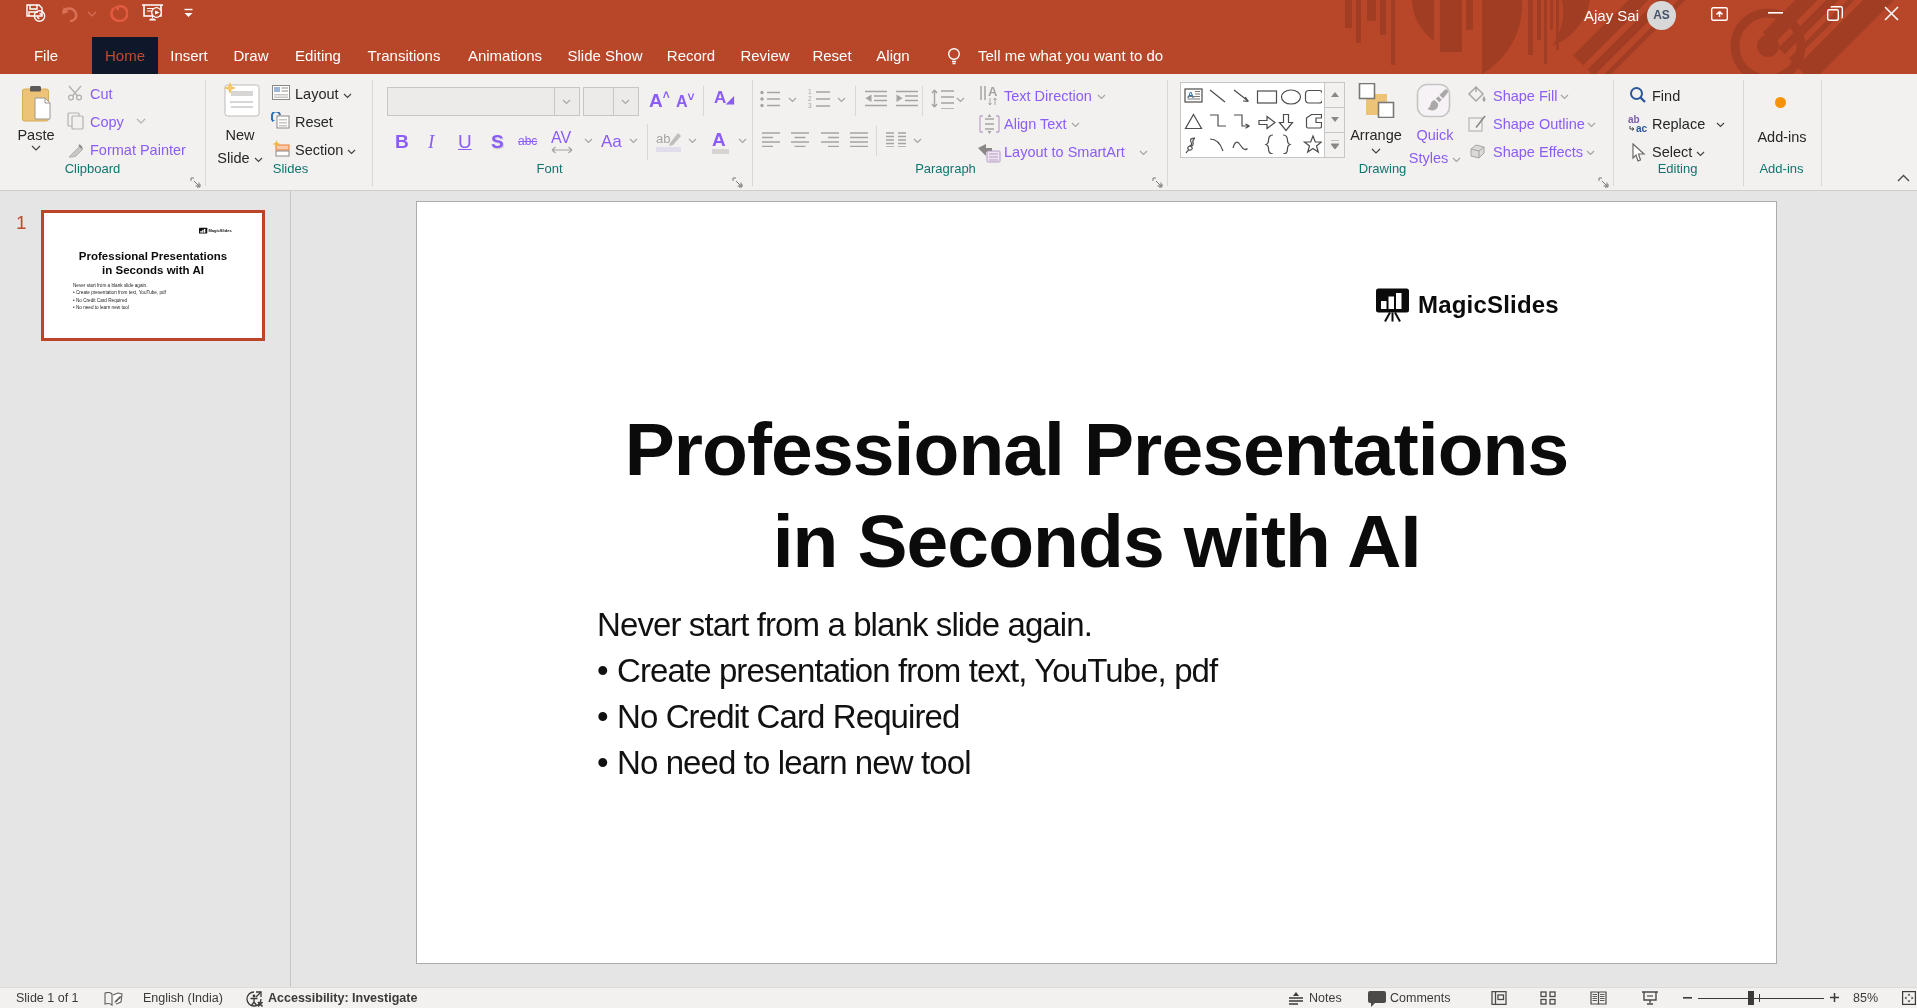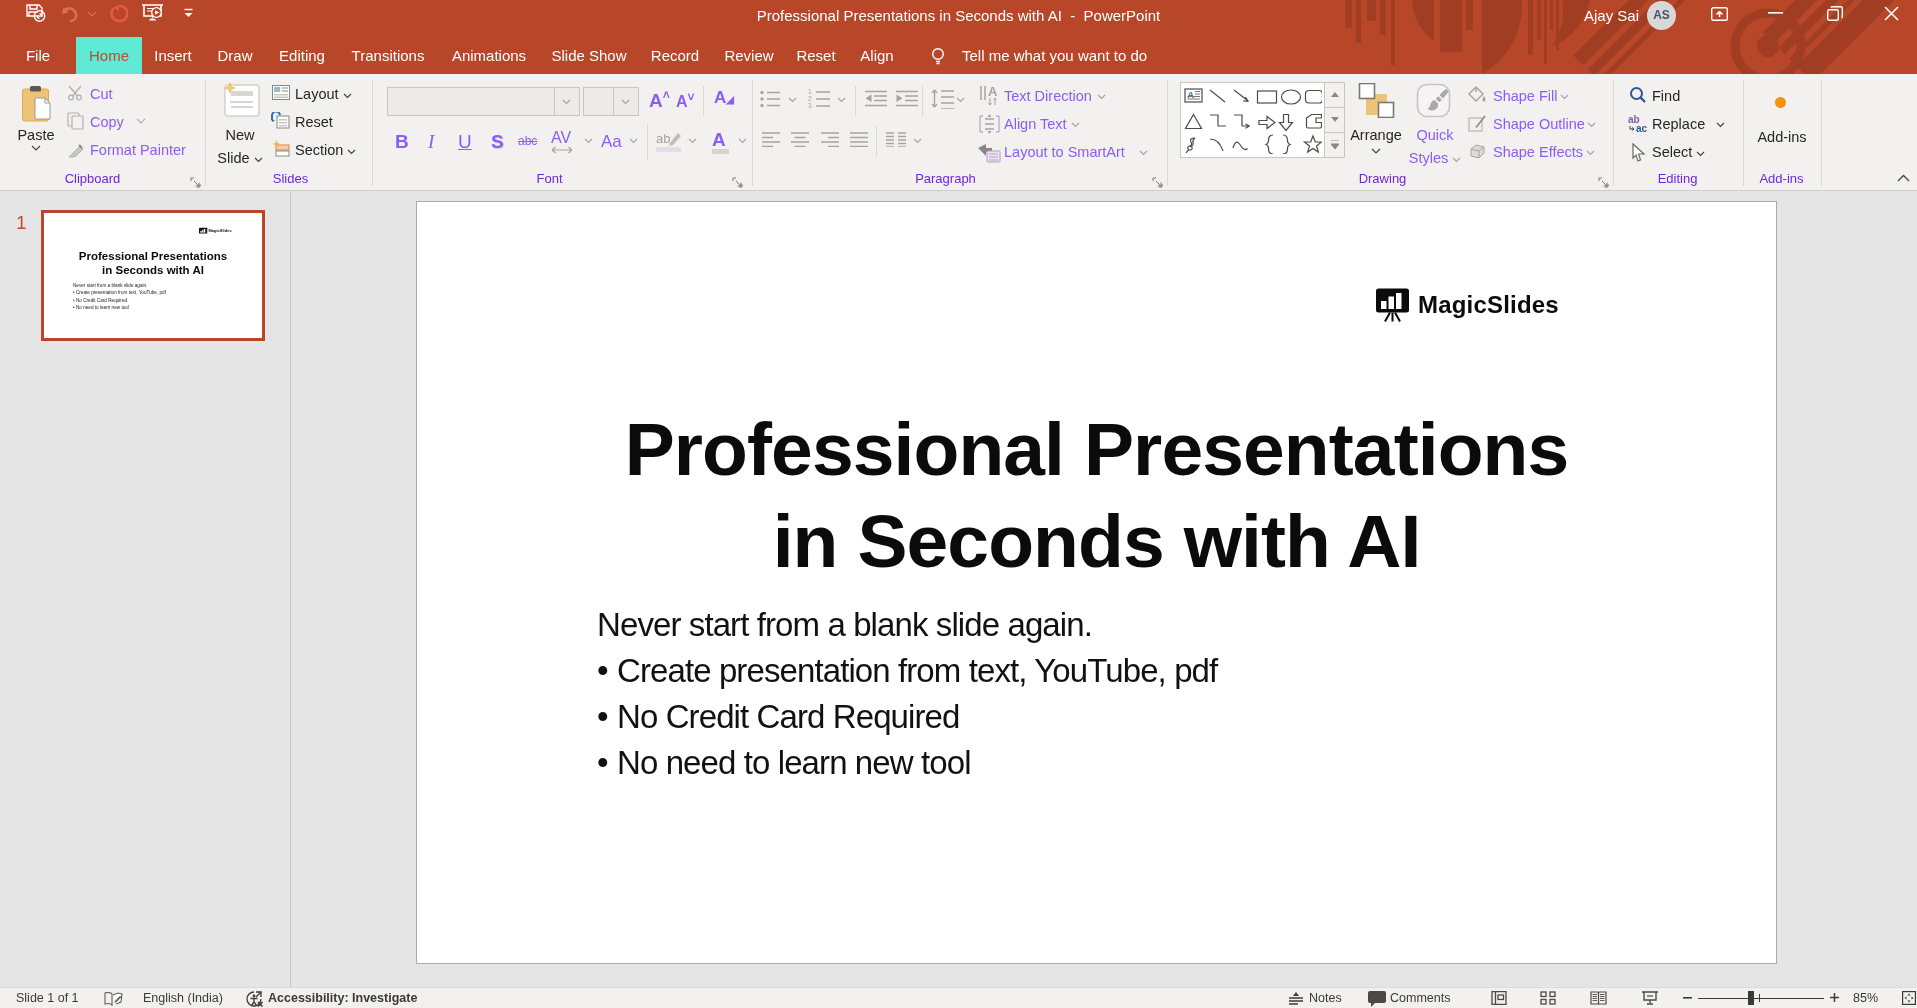--- a/index.html
+++ b/index.html
@@ -12,26 +12,26 @@
 #deco { position:absolute; top:0; left:1130px; width:787px; height:74px; }
 #apptitle { position:absolute; top:7px; left:0; width:1917px; text-align:center; color:#fff; font-size:15px; }
 #qat { position:absolute; top:0; left:0; height:30px; display:flex; align-items:center; color:#fff; }
 #username { position:absolute; top:7px; left:1584px; color:#fff; font-size:15px; }
 #avatar { position:absolute; top:1px; left:1647px; width:29px; height:29px; border-radius:50%; background:#D8D8D8; color:#44546A; font-size:12px; font-weight:bold; text-align:center; line-height:29px; }
 .winbtn { position:absolute; top:0; color:#fff; }
 
 
 #tabs { position:absolute; top:37px; left:0; width:1917px; height:37px; display:flex; color:#fff; font-size:15px; }
 .tab { height:37px; display:flex; align-items:center; justify-content:center; }
-#tab-home { background:#5eead4; color:#C04B2D; }
+#tab-home { background:#0f172a; color:#C04B2D; }
 
 
 #ribbon { position:absolute; top:74px; left:0; width:1917px; height:117px; background:#F2F1F0; border-bottom:1px solid #D0CECC; }
 .gsep { position:absolute; top:6px; height:106px; width:1px; background:#DAD8D6; }
-.glabel { position:absolute; top:97px; font-size:13px; color:#6d28d9; text-align:center; }
+.glabel { position:absolute; top:87px; font-size:13px; color:#0f766e; text-align:center; }
 .gray { color:#8b5cf6; }
 .dark { color:#262626; }
 .rlabel { font-size:14.5px; }
 
 
 #content { position:absolute; top:191px; left:0; width:1917px; height:796px; background:#E6E5E5; }
 #thumbpanel { position:absolute; top:0; left:0; width:291px; height:796px; background:#E6E5E5; border-right:1px solid #C9C7C5; }
 #thumbnum { position:absolute; top:21px; left:16px; color:#BE4B2D; font-size:19px; }
 #thumb { position:absolute; top:19px; left:41px; width:224px; height:131px; background:#fff; border:3px solid #BC4428; }
 #slide { position:absolute; top:11px; left:417px; width:1359px; height:761px; background:#fff; outline:1px solid #ACABAB; }
@@ -107,41 +107,40 @@
       <path d="M5 4.5 H12 M5 7 H10" stroke="#fff" stroke-width="1.2"></path>
       <circle cx="14.5" cy="8.5" r="4.8" fill="#B8472A" stroke="#fff" stroke-width="1.3"></circle>
       <path d="M13 6.5 L17.5 8.5 L13 10.5 Z" fill="#fff"></path>
       <path d="M10.5 12 V14 M7.5 16 C8 14.5 13 14.5 13.5 16 Z" stroke="#fff" fill="#fff"></path>
     </svg>
     <svg style="position:absolute; left:183px; top:8px;" width="11" height="10" viewBox="0 0 11 10">
       <path d="M1.5 1.5 H9.5" stroke="#fff" stroke-width="1.4"></path>
       <path d="M1.5 5 L5.5 9 L9.5 5 Z" fill="#fff"></path>
     </svg>
   </div>
-  <div id="apptitle">Professional Presentations in Seconds with AI&nbsp;&nbsp;-&nbsp;&nbsp;PowerPoint</div>
   <div id="username">Ajay Sai</div>
   <div id="avatar">AS</div>
   <svg class="winbtn" style="left:1711px; top:7px;" width="17" height="14" viewBox="0 0 17 14">
     <rect x="0.7" y="0.7" width="15.6" height="12.6" rx="1.5" fill="none" stroke="#fff" stroke-width="1.4"></rect>
     <path d="M8.5 10 V4.5 M8.5 4.5 L5.5 7.5 M8.5 4.5 L11.5 7.5" stroke="#fff" stroke-width="1.5" fill="none"></path>
   </svg>
   <svg class="winbtn" style="left:1768px; top:12px;" width="15" height="2">
       <rect width="15" height="1.6" fill="#fff"></rect>
     </svg>
   <svg class="winbtn" style="left:1827px; top:6px;" width="16" height="15" viewBox="0 0 16 15">
     <rect x="0.7" y="3.7" width="10.6" height="10.6" rx="1.5" fill="none" stroke="#fff" stroke-width="1.4"></rect>
     <path d="M4 1.5 a1 1 0 0 1 1 -0.8 H14 a1.3 1.3 0 0 1 1.3 1.3 V11 a1 1 0 0 1 -0.8 1" fill="none" stroke="#fff" stroke-width="1.4"></path>
   </svg>
   <svg class="winbtn" style="left:1884px; top:6px;" width="15" height="15" viewBox="0 0 15 15">
     <path d="M1 1 L14 14 M14 1 L1 14" stroke="#fff" stroke-width="1.5"></path>
   </svg>
 </div>
 
 <div id="tabs">
-  <div class="tab" style="width:76px">File</div>
+  <div class="tab" style="width:92px">File</div>
   <div class="tab" id="tab-home" style="width:66px">Home</div>
   <div class="tab" style="width:62px">Insert</div>
   <div class="tab" style="width:58px; margin-left:2px">Draw</div>
   <div class="tab" style="width:68px; margin-left:4px">Editing</div>
   <div class="tab" style="width:96px; margin-left:4px">Transitions</div>
   <div class="tab" style="width:98px; margin-left:4px">Animations</div>
   <div class="tab" style="width:94px; margin-left:4px">Slide Show</div>
   <div class="tab" style="width:70px; margin-left:4px">Record</div>
   <div class="tab" style="width:70px; margin-left:4px">Review</div>
   <div class="tab" style="width:56px; margin-left:4px">Reset</div>

